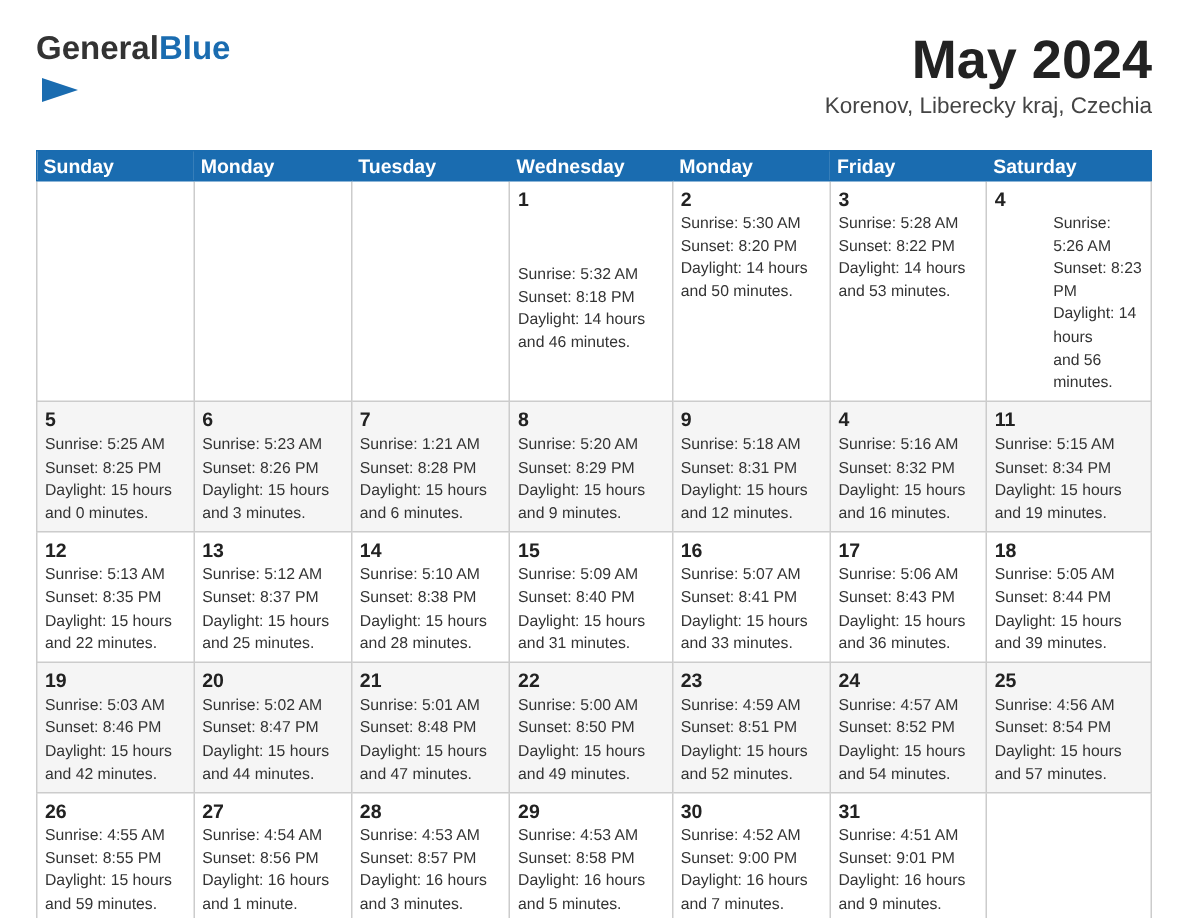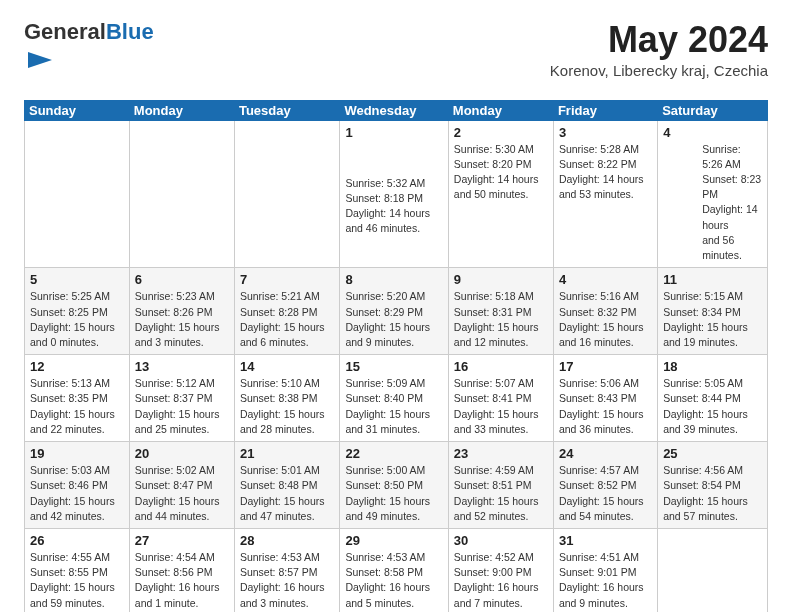--- a/index.html
+++ b/index.html
@@ -172,21 +172,21 @@
           </td>
           <td>
             <span class="day-num">6</span>
             <div class="day-info" style="white-space: pre-line;">Sunrise: 5:23 AM
 Sunset: 8:26 PM
 Daylight: 15 hours
 and 3 minutes.</div>
           </td>
           <td>
             <span class="day-num">7</span>
-            <div class="day-info" style="white-space: pre-line;">Sunrise: 5:21 AM
+            <div class="day-info" style="white-space: pre-line;">Sunrise: 1:21 AM
 Sunset: 8:28 PM
 Daylight: 15 hours
 and 6 minutes.</div>
           </td>
           <td>
             <span class="day-num">8</span>
             <div class="day-info" style="white-space: pre-line;">Sunrise: 5:20 AM
 Sunset: 8:29 PM
 Daylight: 15 hours
 and 9 minutes.</div>

